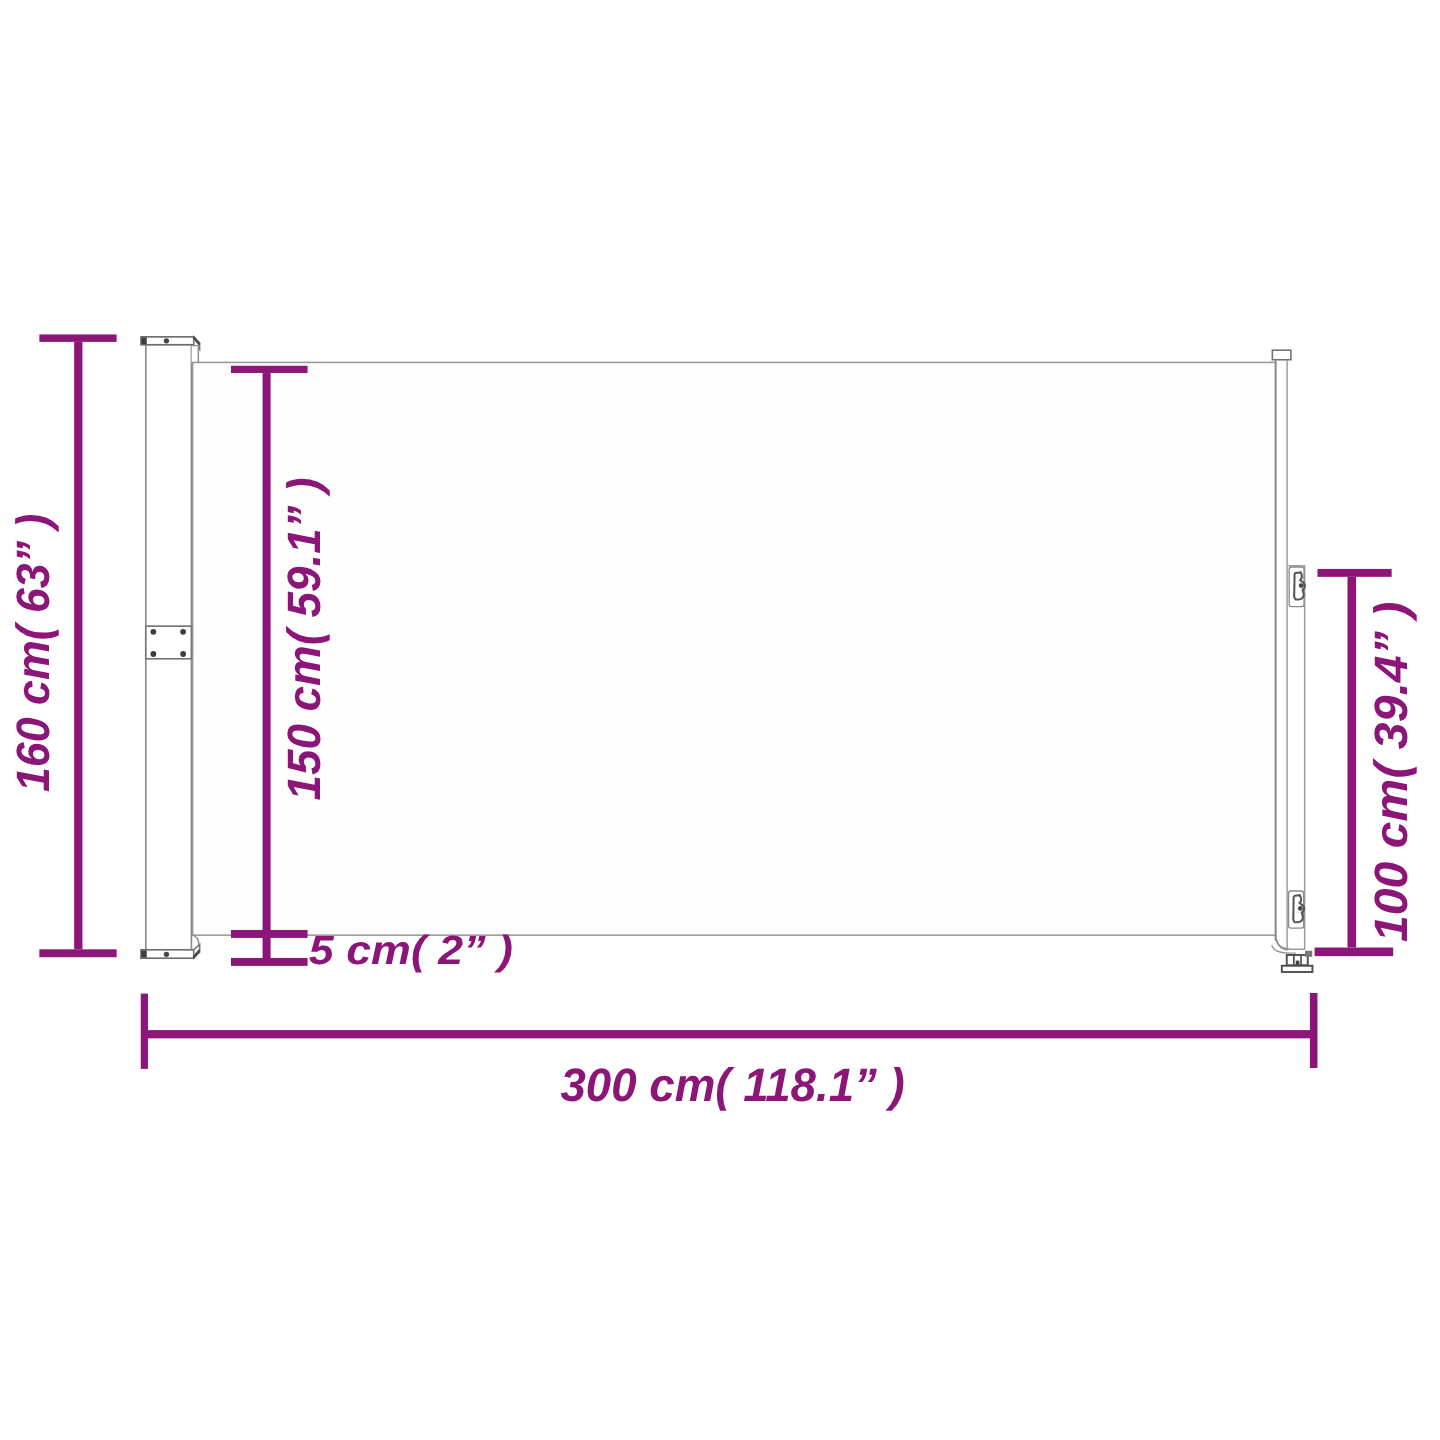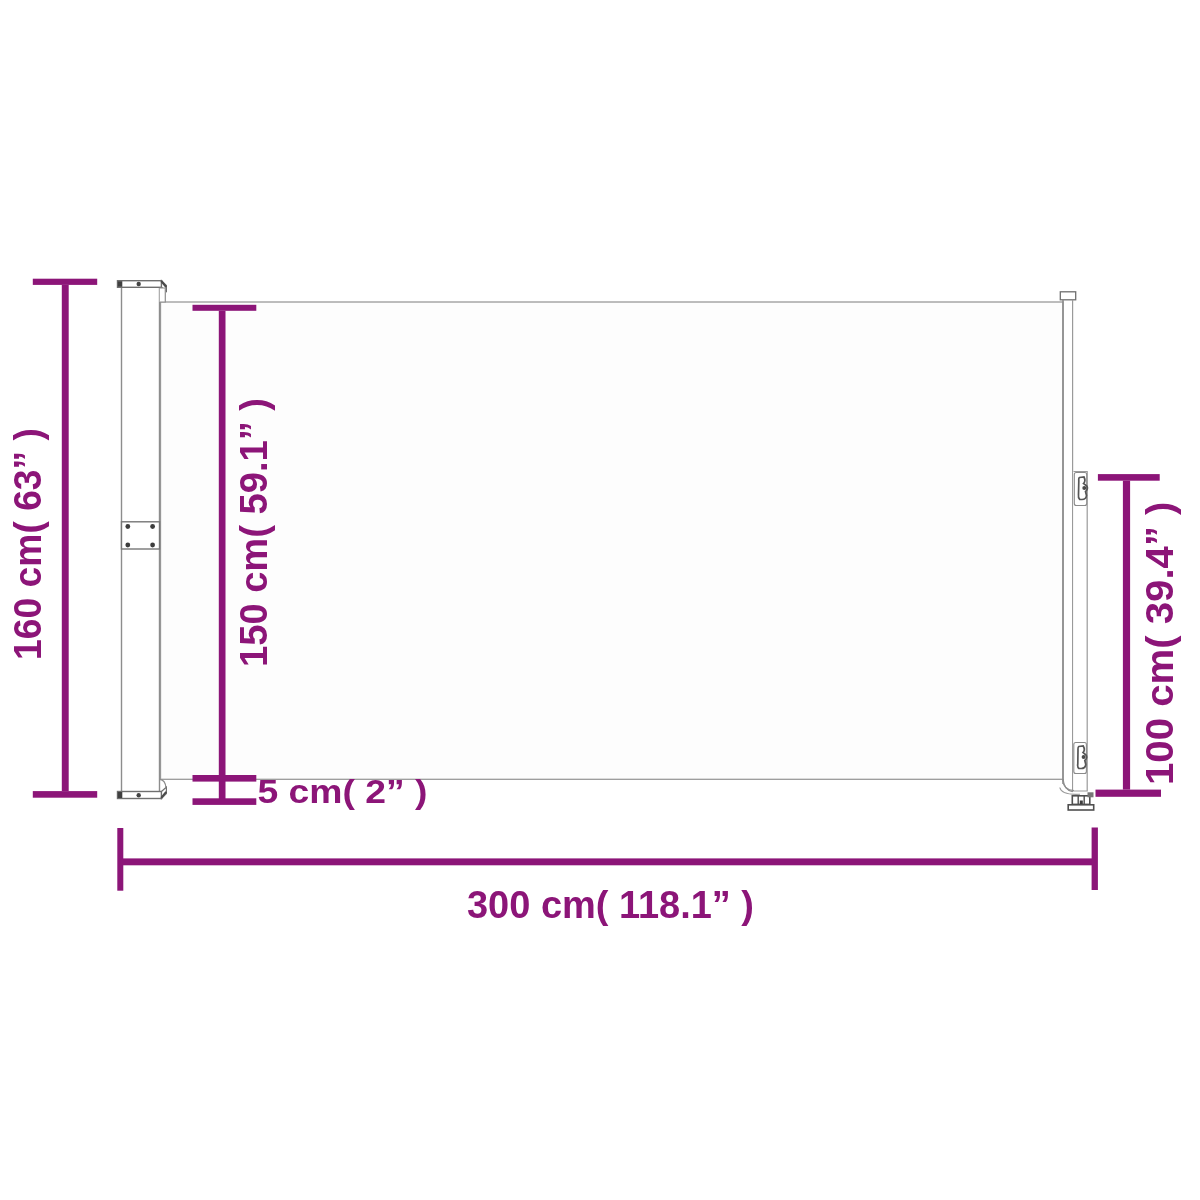--- a/index.html
+++ b/index.html
@@ -1,16 +1,16 @@
 <!DOCTYPE html>
 <html><head>
 <meta charset="utf-8">
 <style>
   html,body{margin:0;padding:0;background:#ffffff;}
-  .page{position:relative;width:1200px;height:1080px;background:#0369a1;overflow:hidden;}
+  .page{position:relative;width:1200px;height:1080px;background:#0369a1;overflow:hidden;font-style:italic;}
   svg{display:block;}
   text{font-family:"Liberation Sans", sans-serif;font-weight:bold;}
 </style>
 </head>
 <body>
 <div class="page">
 <svg width="1200" height="1200" viewBox="0 0 1200 1200" xmlns="http://www.w3.org/2000/svg">
 
   <rect x="0" y="0" width="1200" height="1200" fill="#ffffff"></rect>
 

